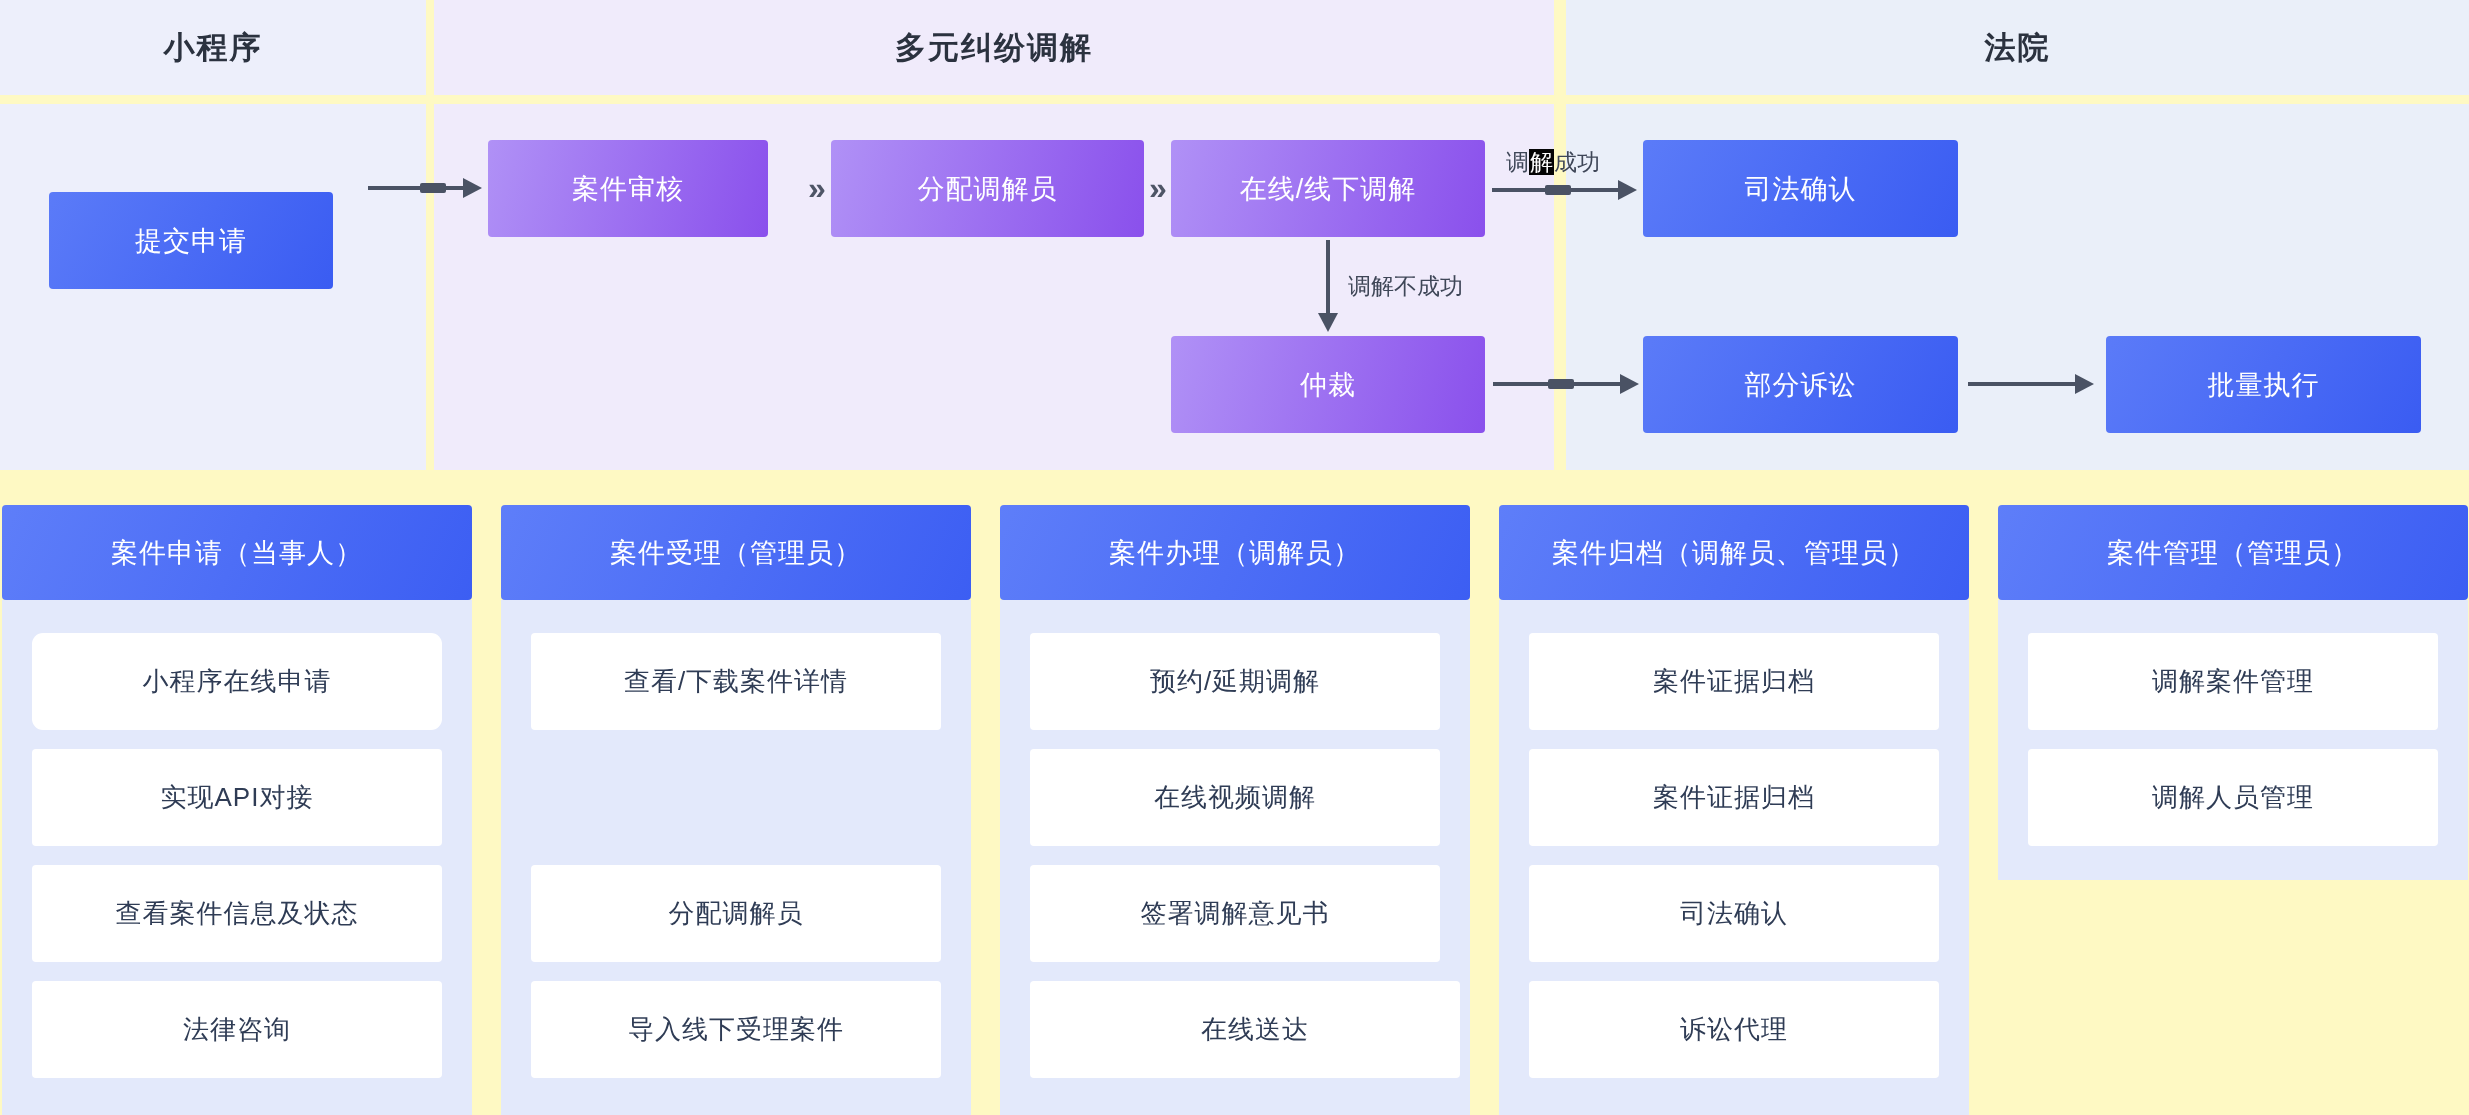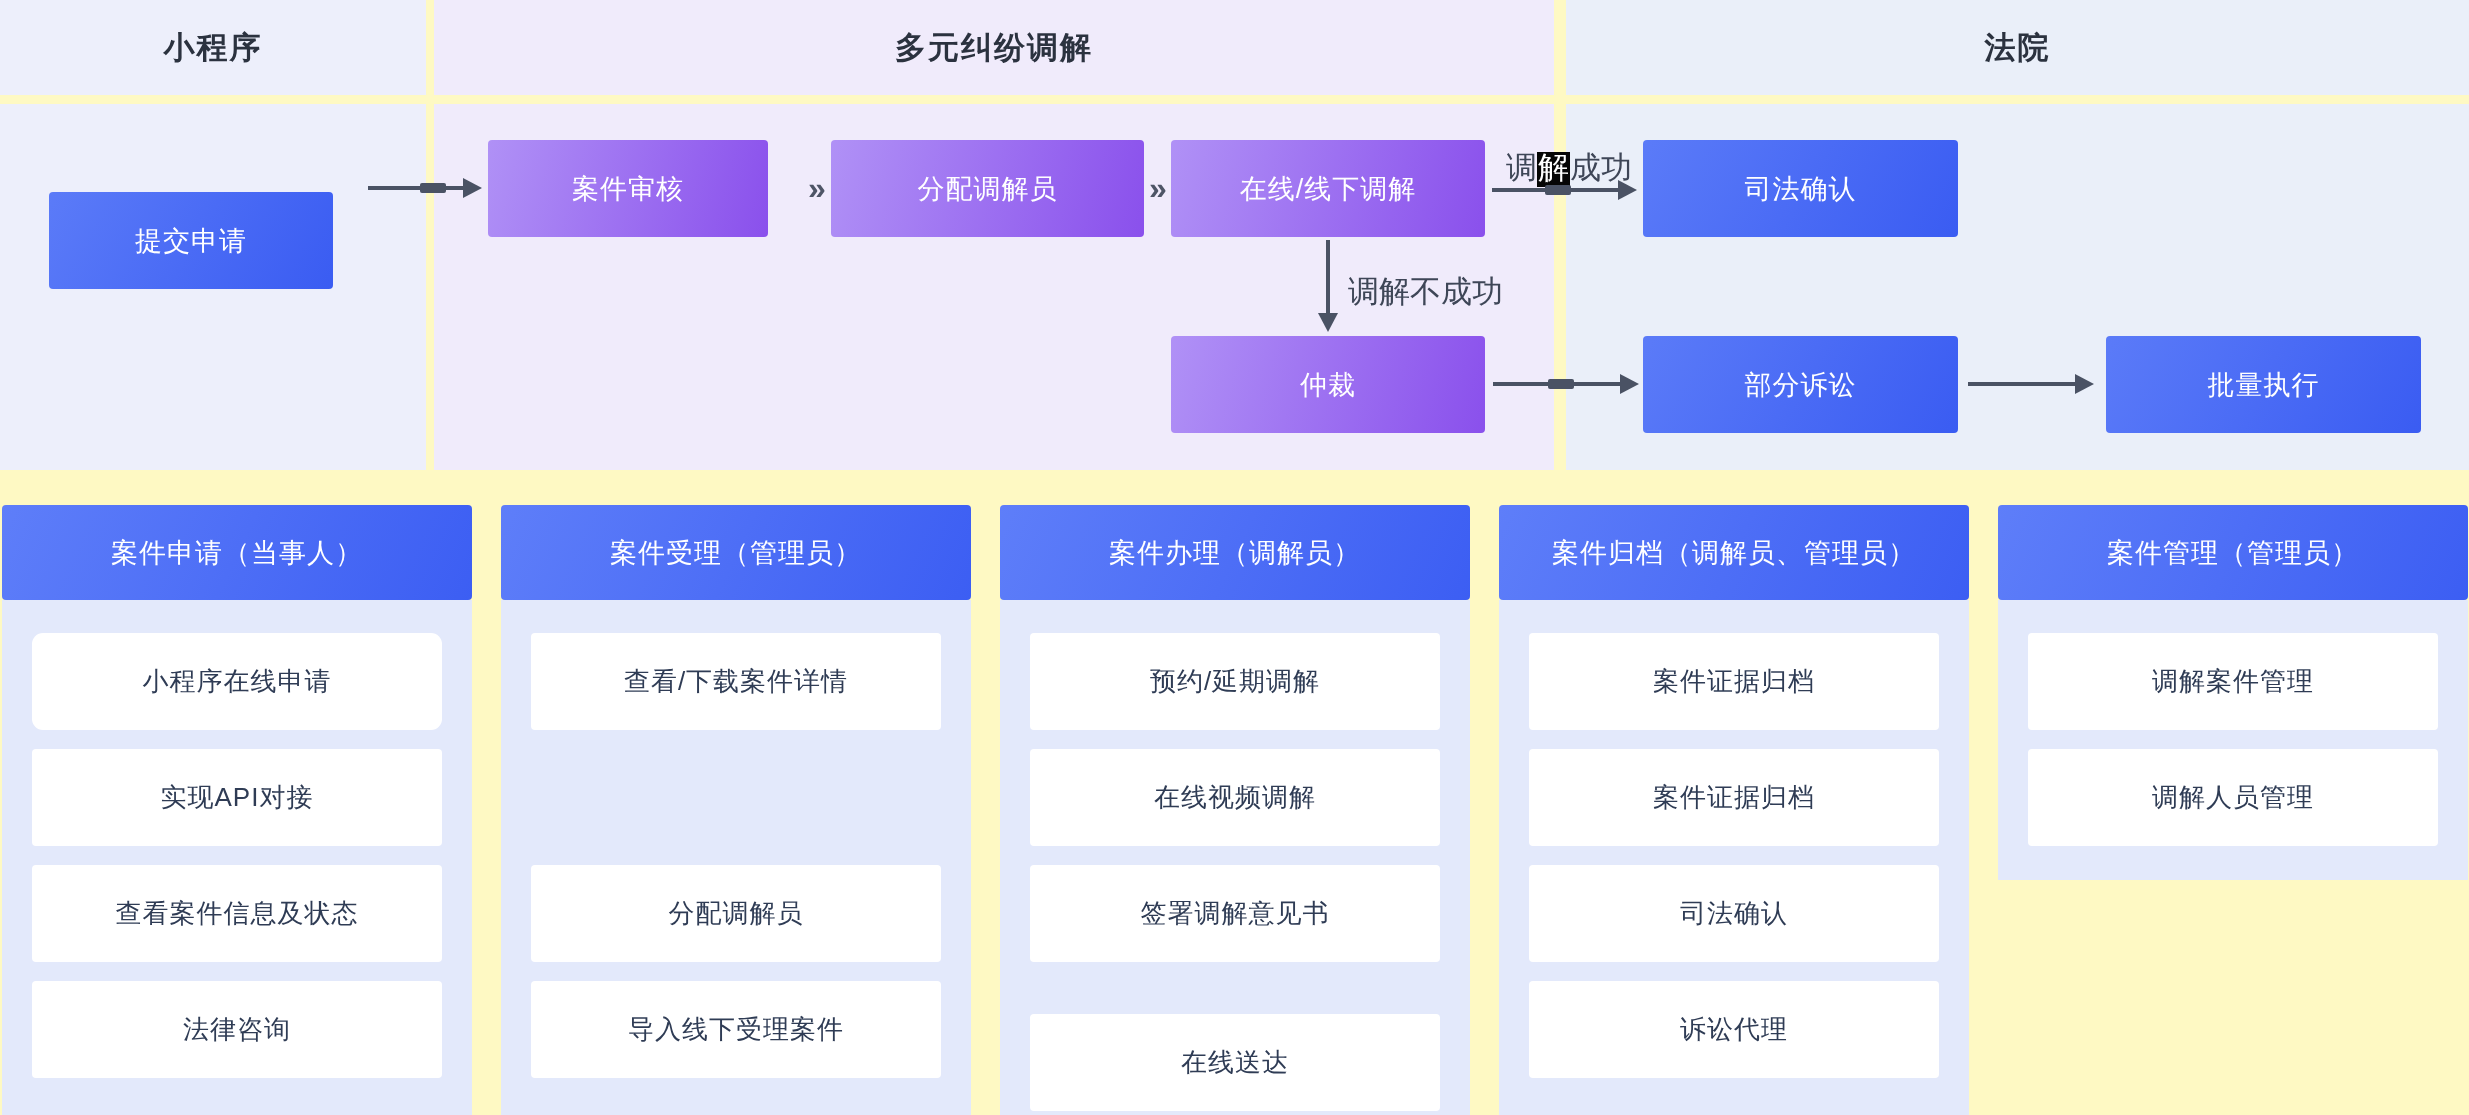--- a/index.html
+++ b/index.html
@@ -25,21 +25,21 @@
 
   
   .arr-line-h{position:absolute;height:4px;background:var(--arrow);}
   .arr-line-v{position:absolute;width:4px;background:var(--arrow);}
   .arr-thick{position:absolute;height:10px;background:var(--arrow);border-radius:2px;}
   .arr-head-right{position:absolute;width:0;height:0;border-left:19px solid var(--arrow);
                   border-top:10px solid transparent;border-bottom:10px solid transparent;}
   .arr-head-down{position:absolute;width:0;height:0;border-top:19px solid var(--arrow);
                  border-left:10px solid transparent;border-right:10px solid transparent;}
 
-  .flow-label{position:absolute;font-size:31px;color:#3E4657;white-space:nowrap;font-family:Liberation Mono, monospace;}
+  .flow-label{position:absolute;font-size:23px;color:#3E4657;white-space:nowrap;}
   .hl-black{background:#050505;color:#ffffff;padding:0 1px;}
 
   
   .col-header{position:absolute;top:505px;height:95px;width:470px;border-radius:4px;
               background:linear-gradient(115deg,var(--hdr-light),var(--hdr-dark));
               display:flex;align-items:center;justify-content:center;color:#ffffff;font-size:27px;letter-spacing:1px;}
   .col-body{position:absolute;top:600px;width:470px;background:#E3E9FB;}
   .col-body.tall{height:515px;}
   .col-body.short{height:280px;}
   .card{position:absolute;width:410px;height:97px;background:#ffffff;border-radius:4px;
@@ -163,21 +163,21 @@
   </div>
   <div class="card" style="left:1030px;top:633px;">
       <span>预约/延期调解</span>
     </div>
   <div class="card" style="left:1030px;top:865px;">
       <span>签署调解意见书</span>
     </div>
   <div class="card" style="left:1030px;top:749px;">
       <span>在线视频调解</span>
     </div>
-  <div class="card" style="left:1030px;top:1014px;">
+  <div class="card" style="left:1030px;top:981px;padding-left:20px;">
       <span>在线送达</span>
     </div>
 
   <div class="col-body tall" style="left:1499px;"></div>
   <div class="col-header" style="left:1499px;">
     <span>案件归档（调解员、管理员）</span>
   </div>
   <div class="card" style="left:1529px;top:633px;">
       <span>案件证据归档</span>
     </div>

